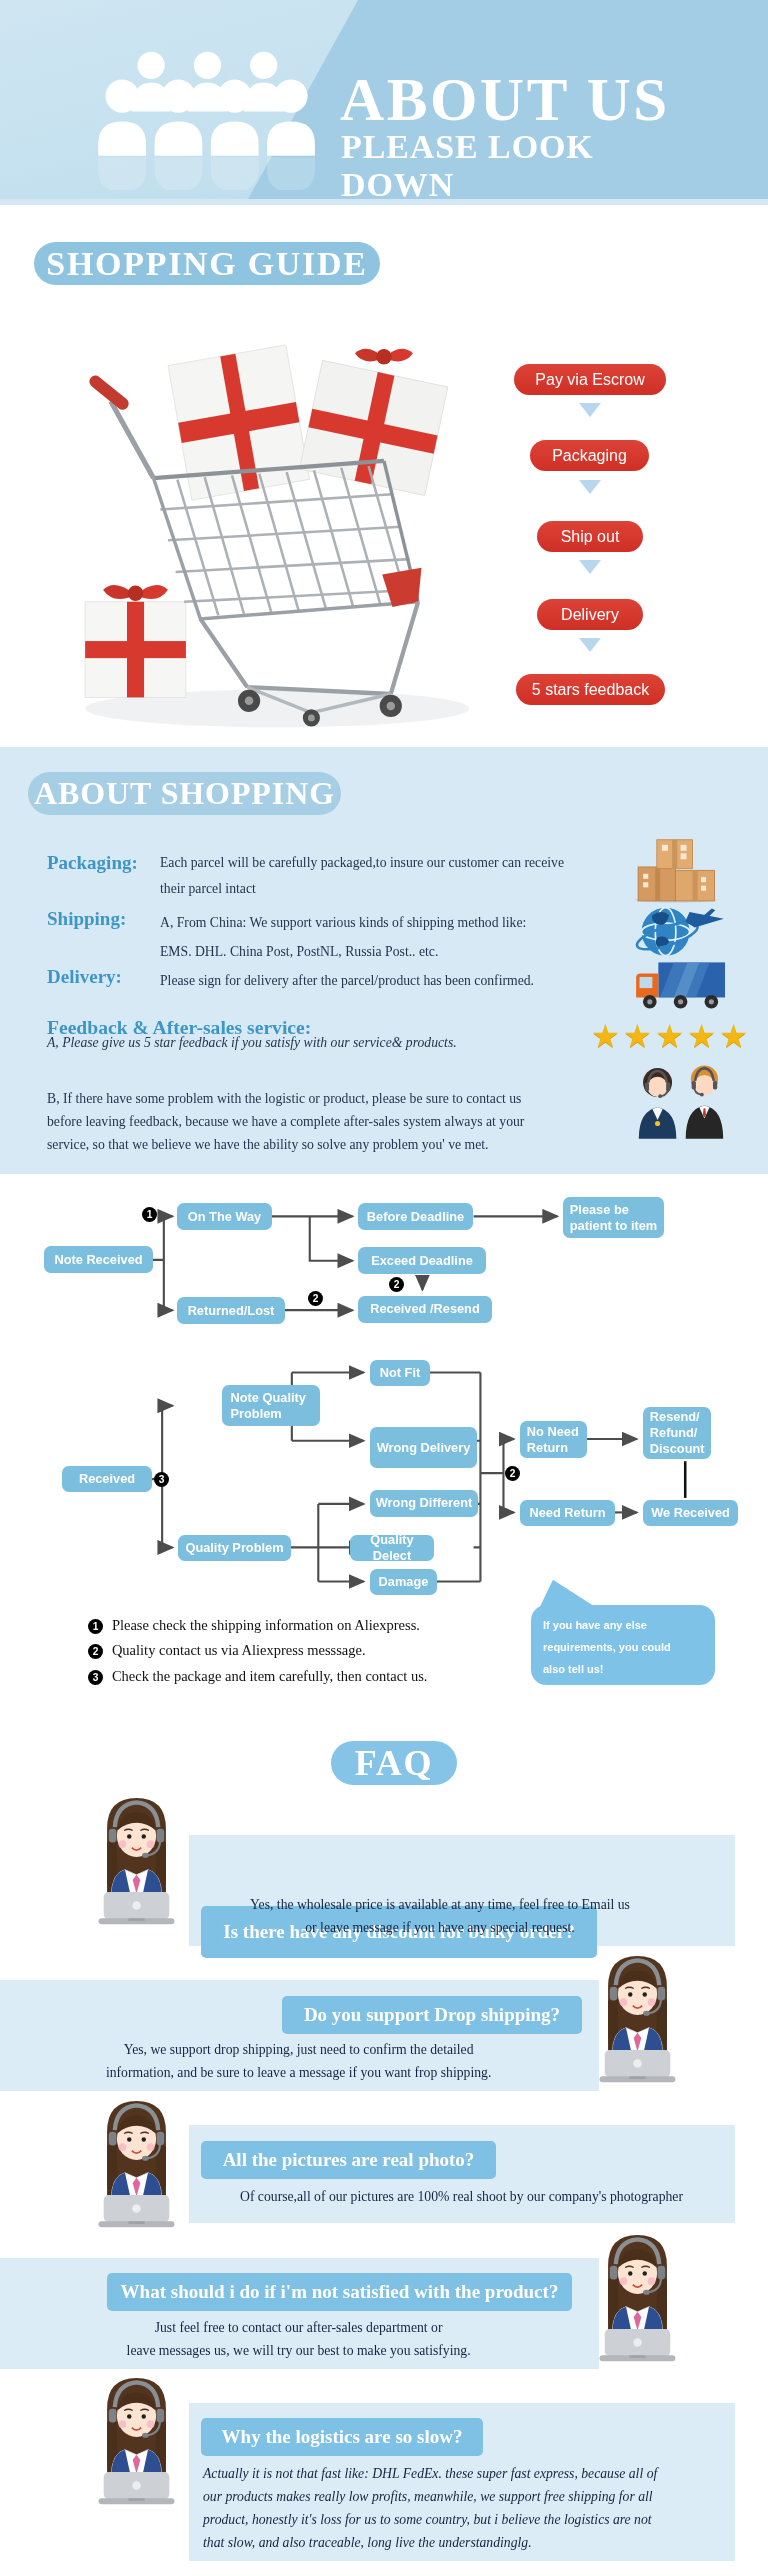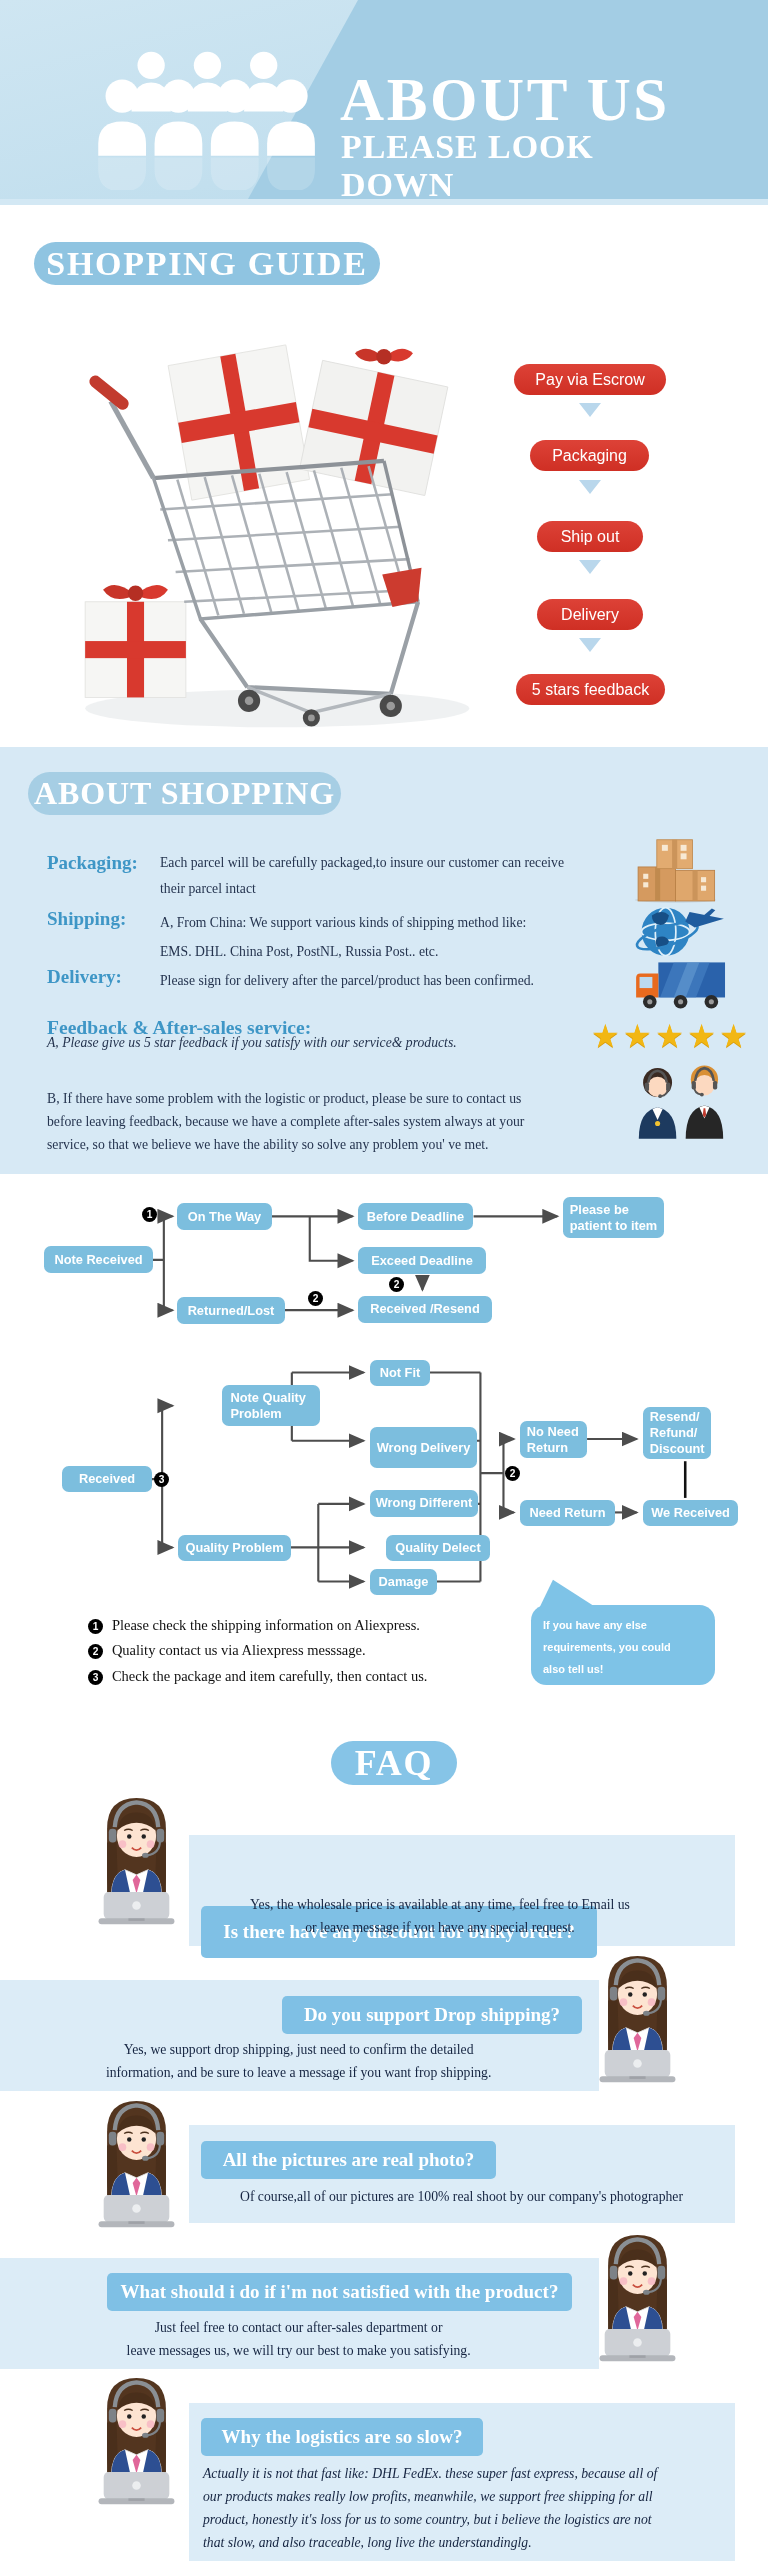--- a/index.html
+++ b/index.html
@@ -328,21 +328,21 @@
     </div>
   <div class="abs fcnode" style="left:370px;top:1360px;width:60px;height:25.6px;">
       <span class="ml">Not Fit</span>
     </div>
   <div class="abs fcnode" style="left:370px;top:1427px;width:107px;height:41px;">
       <span class="ml">Wrong Delivery</span>
     </div>
   <div class="abs fcnode" style="left:370px;top:1490px;width:108px;height:26.5px;">
       <span class="ml">Wrong Different</span>
     </div>
-  <div class="abs fcnode" style="left:386px;top:1535px;width:104px;height:25.6px;">
+  <div class="abs fcnode" style="left:350px;top:1535px;width:84px;height:25.6px;">
       <span class="ml">Quality Delect</span>
     </div>
   <div class="abs fcnode" style="left:370px;top:1569px;width:67px;height:25.6px;">
       <span class="ml">Damage</span>
     </div>
   <div class="abs fcnode" style="left:520px;top:1421px;width:67px;height:37px;text-align:left;padding-left:6.8px;box-sizing:border-box;justify-content:flex-start;">
       <span class="ml">No Need
 Return</span>
     </div>
   <div class="abs fcnode" style="left:643px;top:1407px;width:68px;height:52px;text-align:left;padding-left:6.8px;box-sizing:border-box;justify-content:flex-start;">

